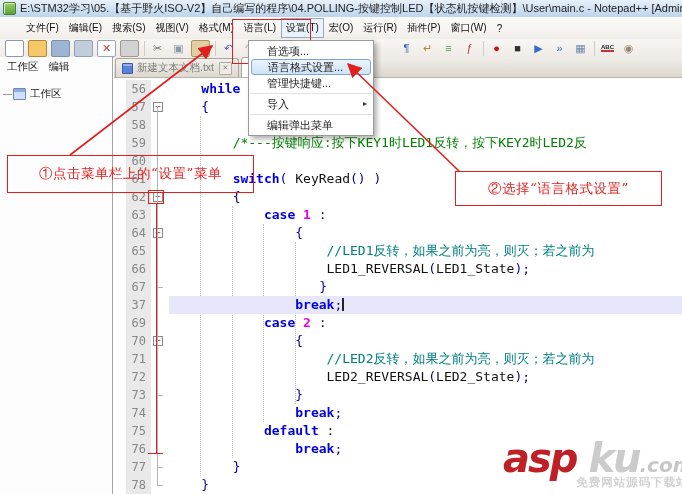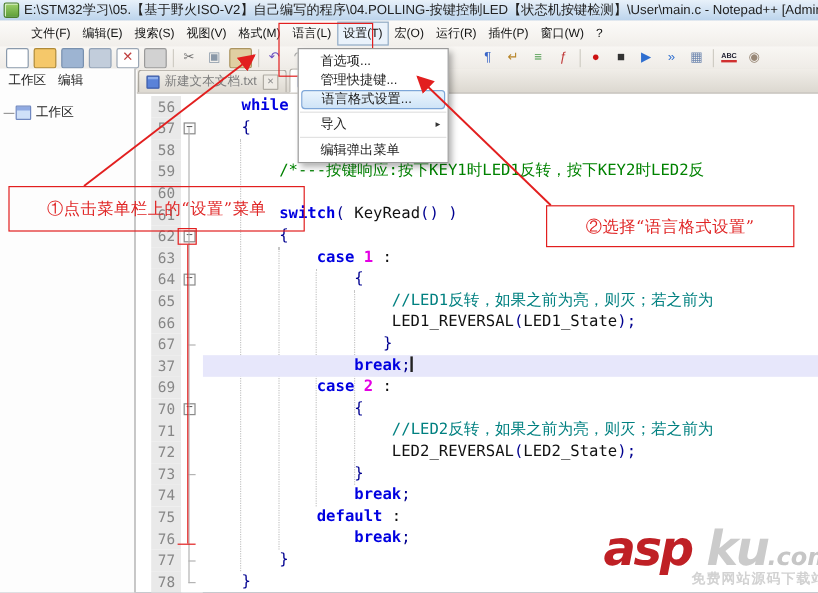--- a/index.html
+++ b/index.html
@@ -314,22 +314,22 @@
   <div class="fold-vline"></div>
   <div id="fold-ticks">
       <div class="fold-tick" style="top: 287px;"></div>
       <div class="fold-tick" style="top: 395px;"></div>
       <div class="fold-tick" style="top: 467px;"></div>
       <div class="fold-tick" style="top: 485px;"></div>
     </div>
 
   <div class="dropdown" id="dropdown">
       <div class="dd-item">首选项...</div>
+      <div class="dd-item hl">语言格式设置...</div>
       <div class="dd-item">管理快捷键...</div>
-      <div class="dd-item hl">语言格式设置...</div>
       <div class="dd-sep"></div>
       <div class="dd-item">导入<span class="dd-arrow">▸</span></div>
       <div class="dd-sep"></div>
       <div class="dd-item">编辑弹出菜单</div>
     </div>
 
   <div class="rrect" id="settings-rect"></div>
   <div class="rbox" id="step1-box">
     <span>①点击菜单栏上的“设置”菜单</span>
   </div>

